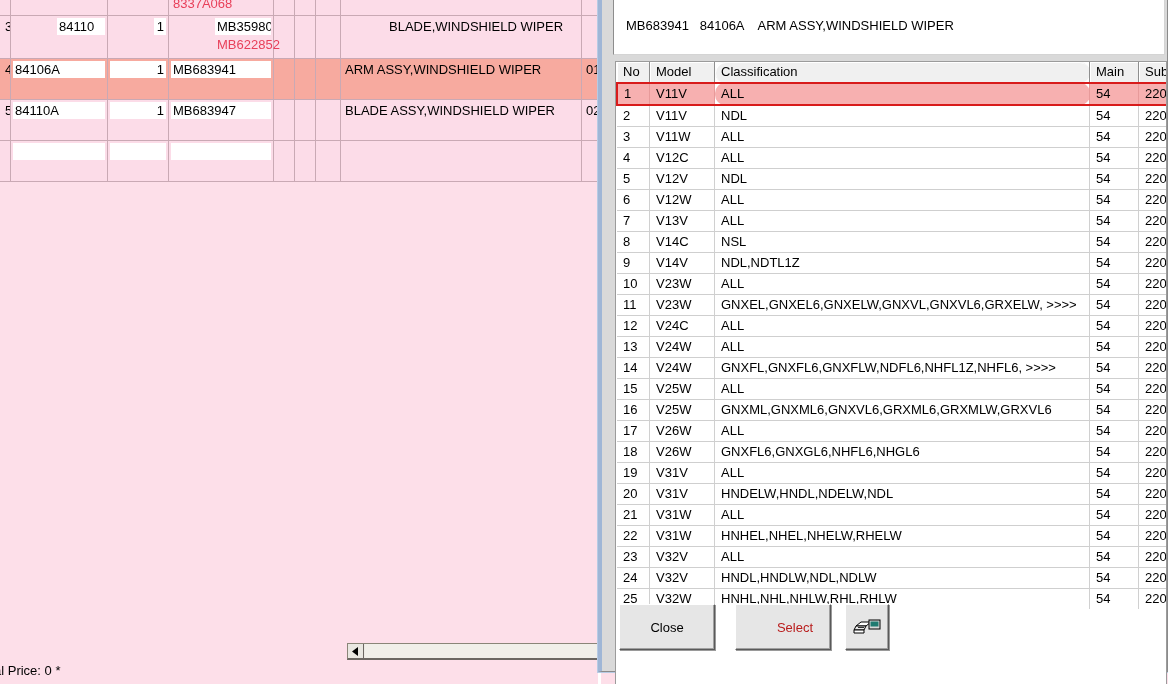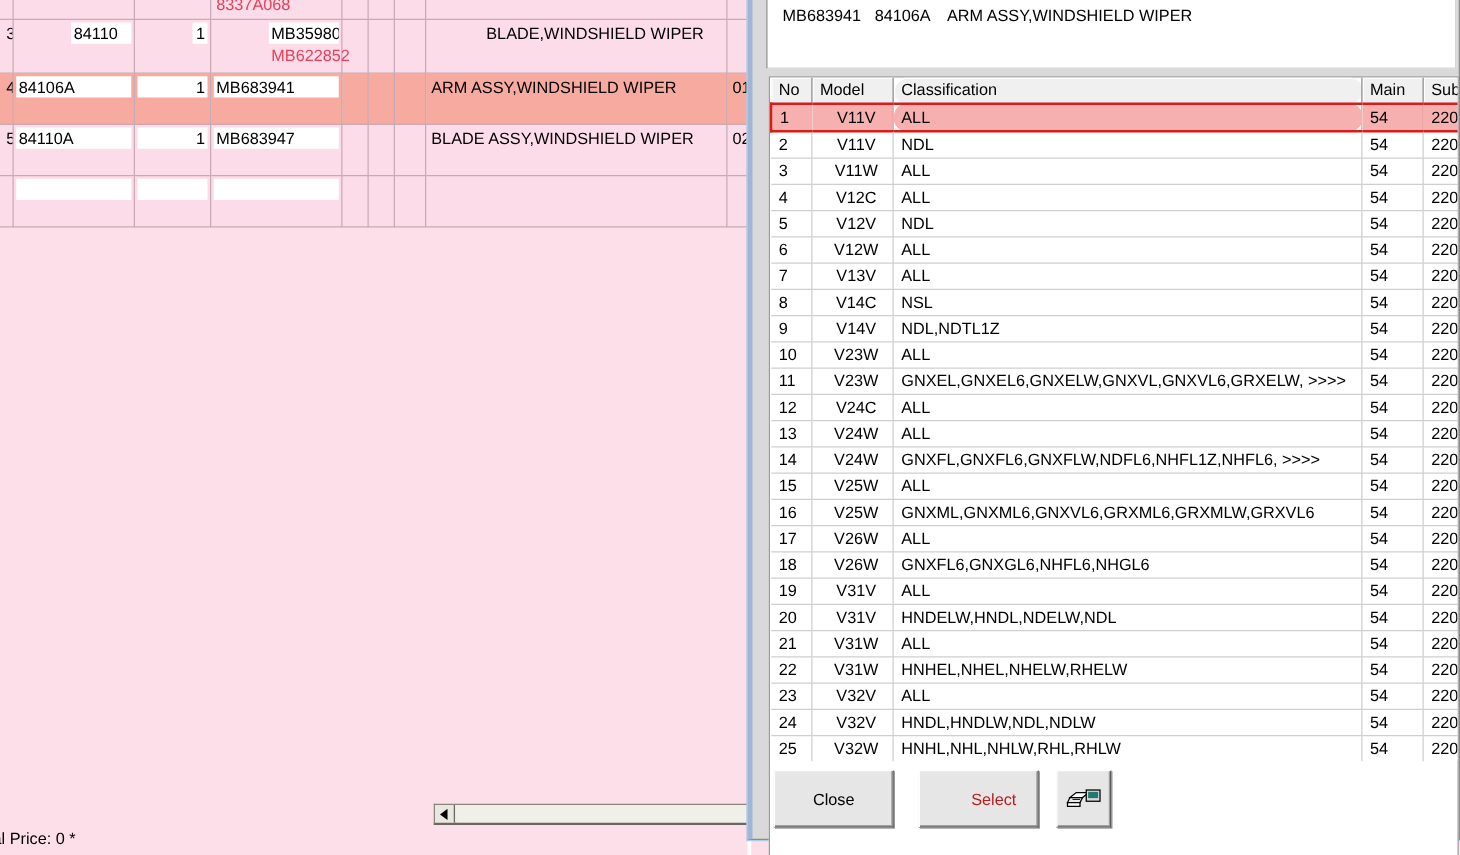--- a/index.html
+++ b/index.html
@@ -145,21 +145,21 @@
     width: 552px; height: 56px;
     background: #ffffff;
     border: 1px solid #8d8d8d;
     border-right-color: #d4d4d4;
     border-bottom-color: #d4d4d4;
     box-sizing: border-box;
   }
   #title-text {
     font-size: 13px;
     color: #000;
-    padding: 5px 0 0 12px;
+    padding: 18px 0 0 12px;
     white-space: pre;
   }
 
   #tablewrap {
     position: absolute;
     left: 10px; top: 64px;
     width: 552px; height: 661px;
     background: #ffffff;
     border: 1px solid #9b9b9b;
     box-sizing: border-box;
@@ -188,21 +188,21 @@
     height: 20px;
     line-height: 20px;
     padding: 0 0 0 6px;
     border-right: 1px solid #d0d0d0;
     border-bottom: 1px solid #cfcfcf;
     white-space: nowrap;
     overflow: hidden;
     background: #ffffff;
   }
   .w-no    { width: 26px; }
-  .w-model { width: 58px; text-align: center; }
+  .w-model { width: 58px; }
   .w-class { width: 368px; border-radius: 10px; }
   .w-main  { width: 42px; }
   .w-sub   { width: 50px; border-right: none !important; }
 
   tr.hl td {
     background: #f7b0b0;
     border-top: 2px solid #d81b1b;
     border-bottom: 2px solid #d81b1b;
     border-right-color: #e79a9a;
   }
@@ -223,21 +223,21 @@
   }
 
   
   #btnbar {
     position: absolute;
     left: 10px; top: 607px;
     width: 552px; height: 46px;
   }
   .btn {
     position: absolute;
-    top: 12px;
+    top: 0;
     height: 46px;
     background: #e6e6e6;
     border: 1px solid #ffffff;
     border-right-color: #5a5a5a;
     border-bottom-color: #5a5a5a;
     box-shadow: inset -1px -1px 0 #a0a0a0, 1px 1px 0 #9a9a9a;
     box-sizing: border-box;
     font-size: 13px;
     color: #000;
     display: flex;

